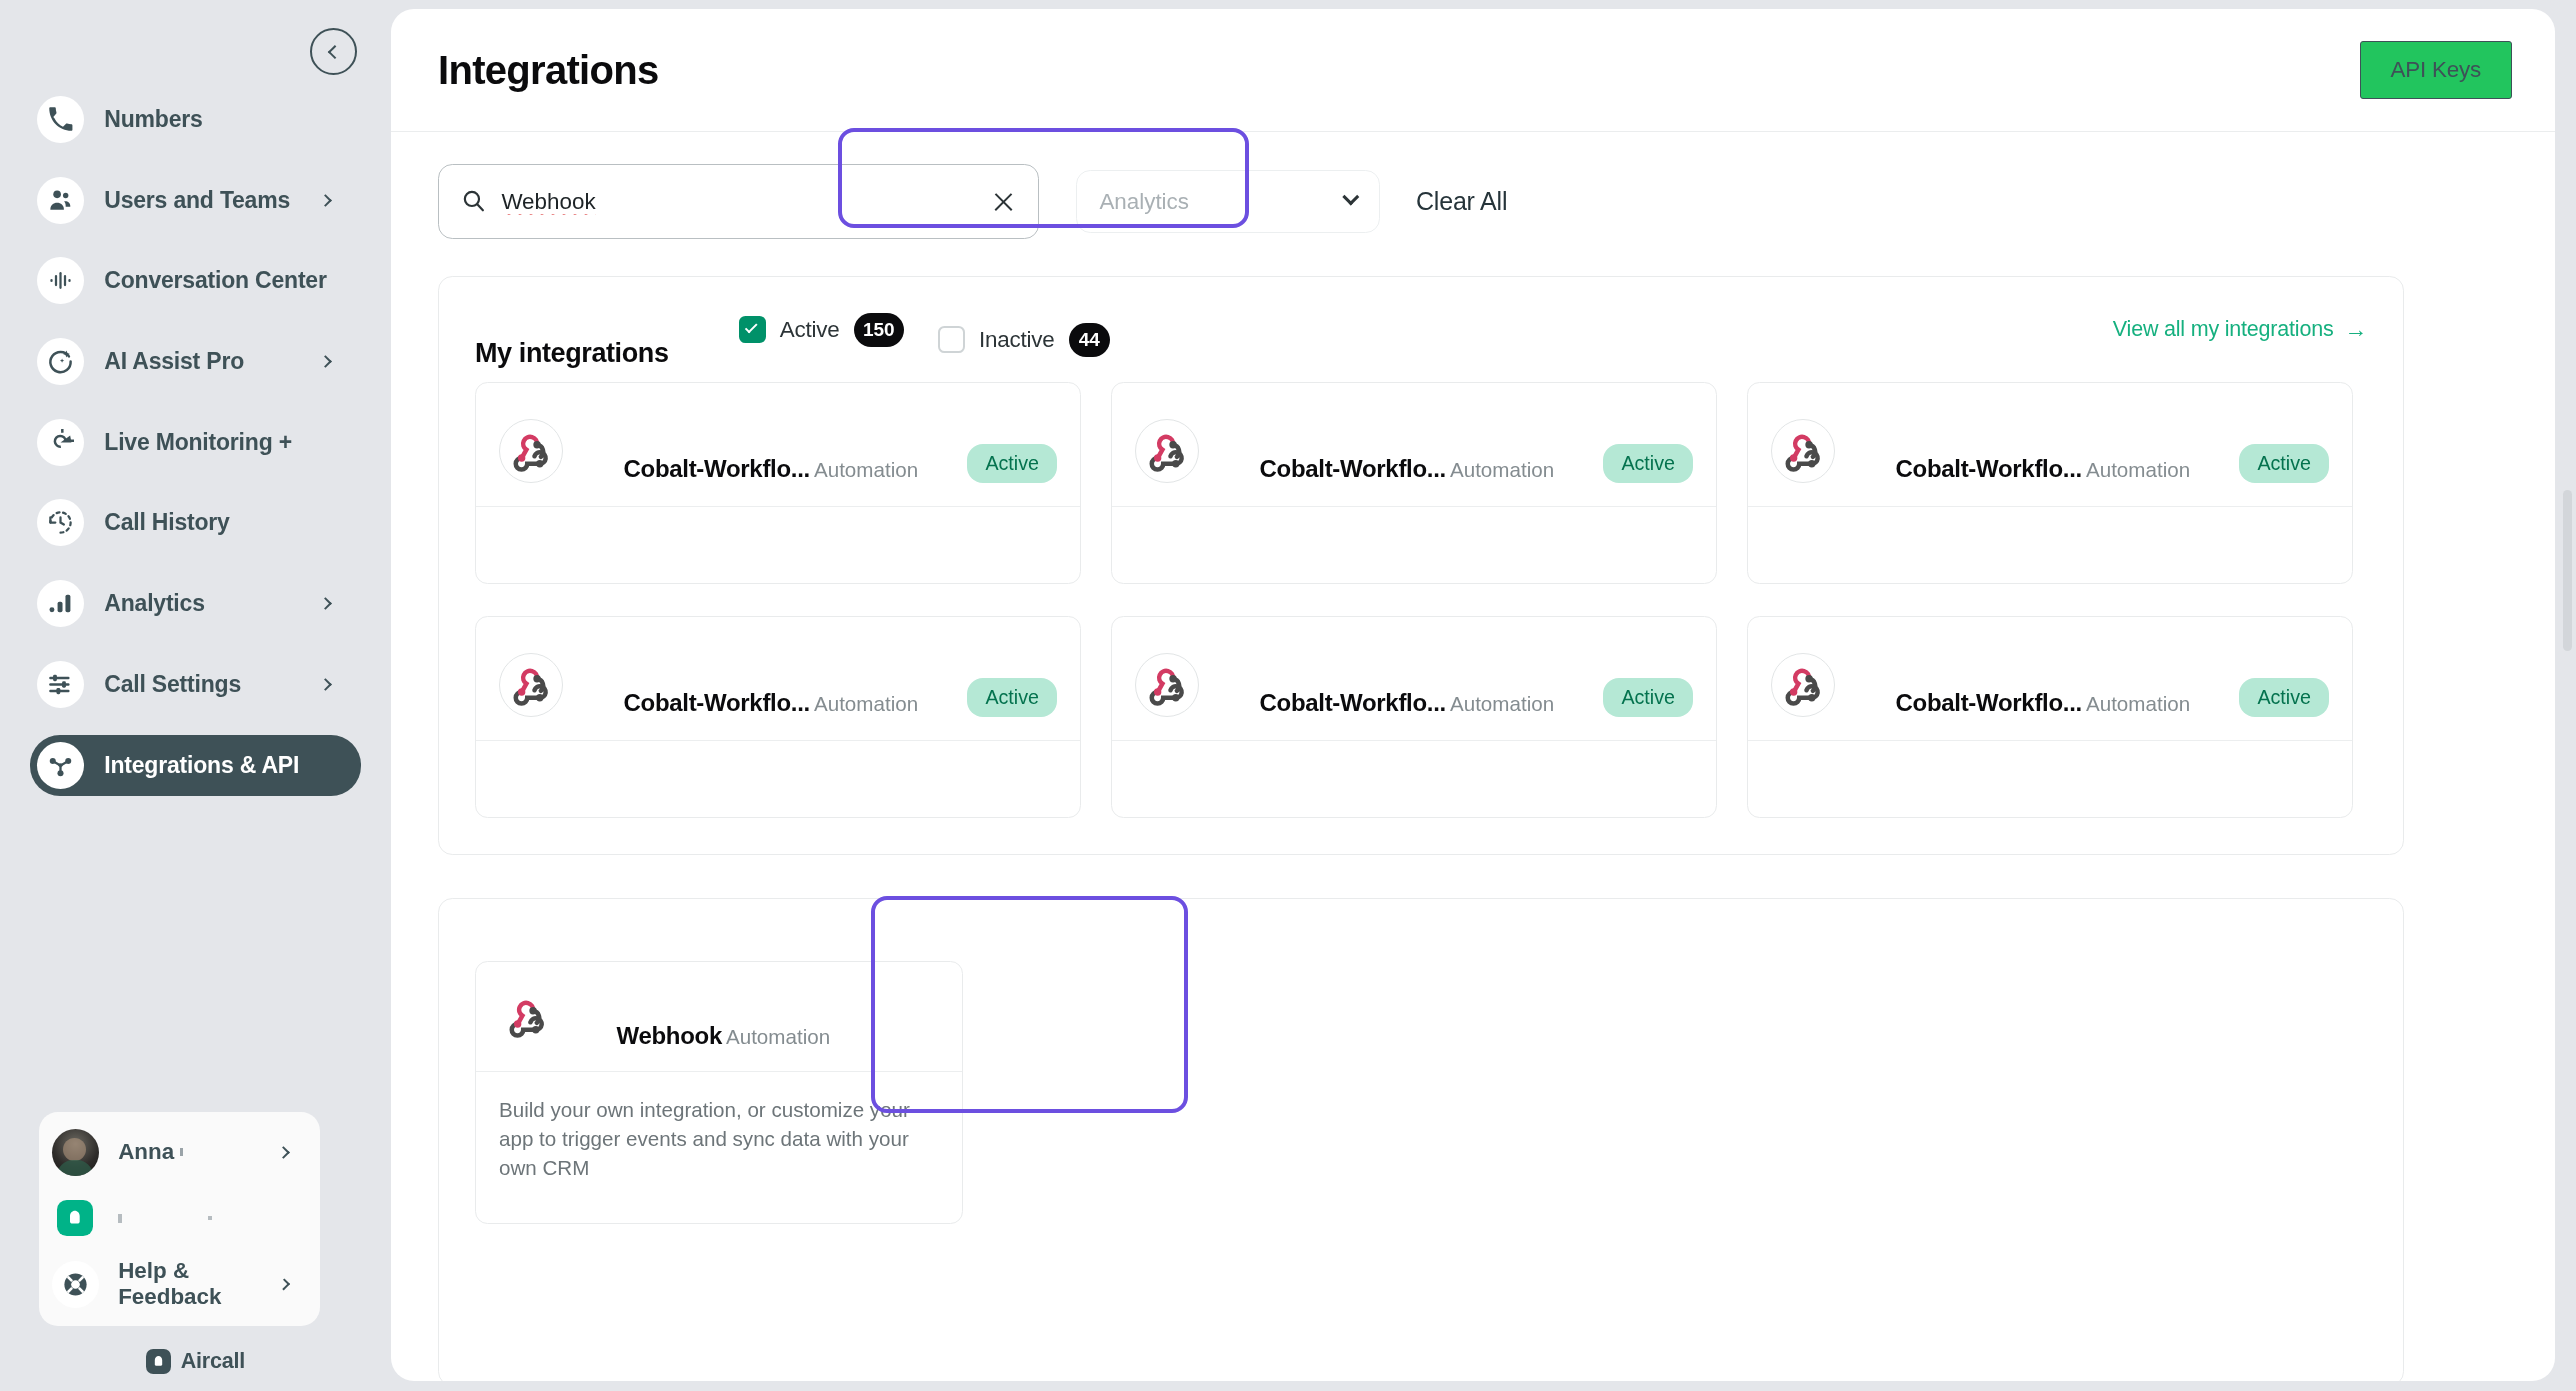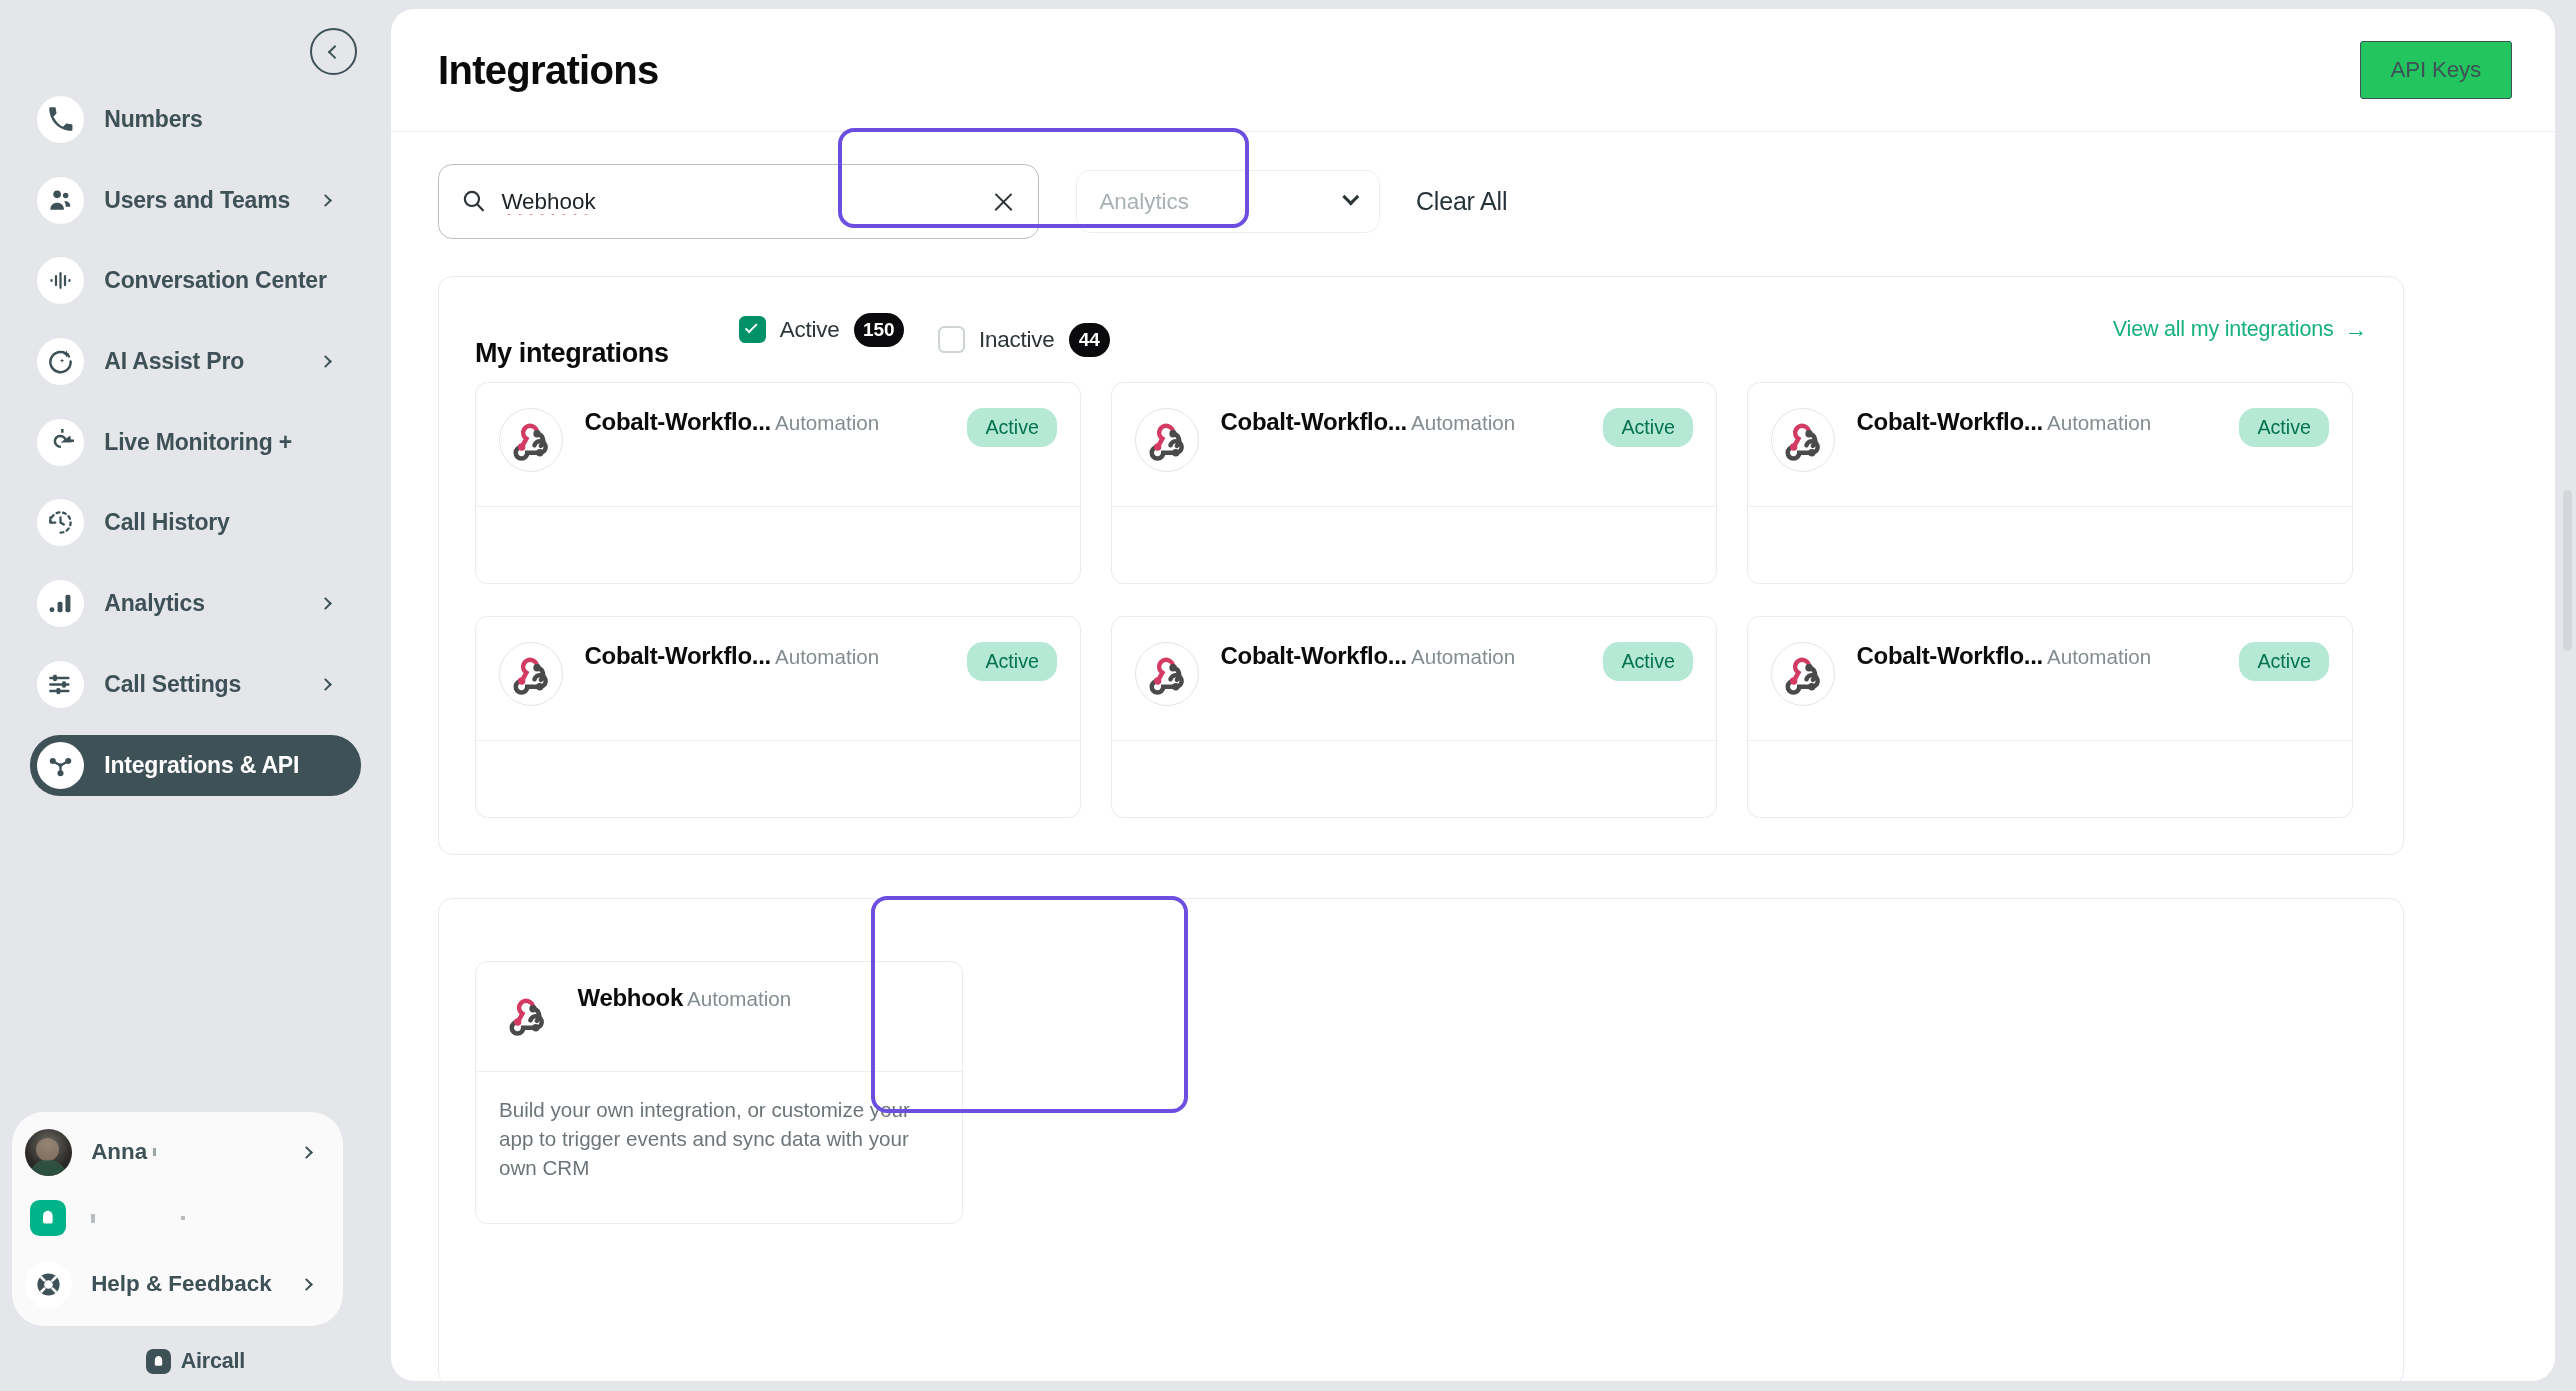--- a/index.html
+++ b/index.html
@@ -50,22 +50,22 @@
   }
   .nav-item.active .nav-label { color: #ffffff; }
   .nav-chev {
     margin-left: auto; width: 9px; height: 9px;
     border-top: 2.9px solid #3e5157; border-right: 2.9px solid #3e5157;
     transform: rotate(45deg); margin-right: 9px;
   }
 
   
   .user-card {
-    position: absolute; left: 12px; bottom: 66px; width: 331px;
-    background: #fafafa; border-radius: 32px; padding: 10.7px 0 12.5px 0;
+    position: absolute; left: 39px; bottom: 66px; width: 281px;
+    background: #fafafa; border-radius: 19px; padding: 10.7px 0 12.5px 0;
   }
   .user-row {
     display: flex; align-items: center; height: 59px;
     padding: 0 23px 0 12.5px; cursor: pointer; position: relative;
   }
   .user-avatar {
     width: 47px; height: 47px; border-radius: 50%;
     flex: 0 0 47px; overflow: hidden;
     background: radial-gradient(circle at 50% 32%, #6d6a62 0%, #2e2c2a 58%, #181716 100%);
     position: relative;
@@ -208,21 +208,21 @@
   .arrow-r { font-size: 23px; line-height: 1; }
 
   .cards-grid {
     display: grid; grid-template-columns: repeat(3, 606px);
     gap: 32px 30px; margin-top: 32px;
   }
   .int-card {
     border: 1.4px solid #e9ebec; border-radius: 12.5px; background: #fff;
     overflow: hidden;
   }
-  .int-card-top { display: flex; align-items: flex-start; padding: 25px 23px 23px 23px; height: 123px; }
+  .int-card-top { display: flex; align-items: flex-end; padding: 25px 23px 23px 23px; height: 123px; gap: 39px; }
   .int-logo {
     width: 64px; height: 64px; border-radius: 50%; border: 1.3px solid #e2e5e6;
     background: #fff; flex: 0 0 64px;
     display: flex; align-items: center; justify-content: center;
   }
   .int-logo.plain { border: none; width: 57px; flex: 0 0 57px; }
   .int-meta { margin-left: 21.5px; min-width: 0; }
   .int-name {
     font-size: 24px; font-weight: 700; color: #0b0b0d; letter-spacing: -0.3px;
     white-space: nowrap; overflow: hidden;

